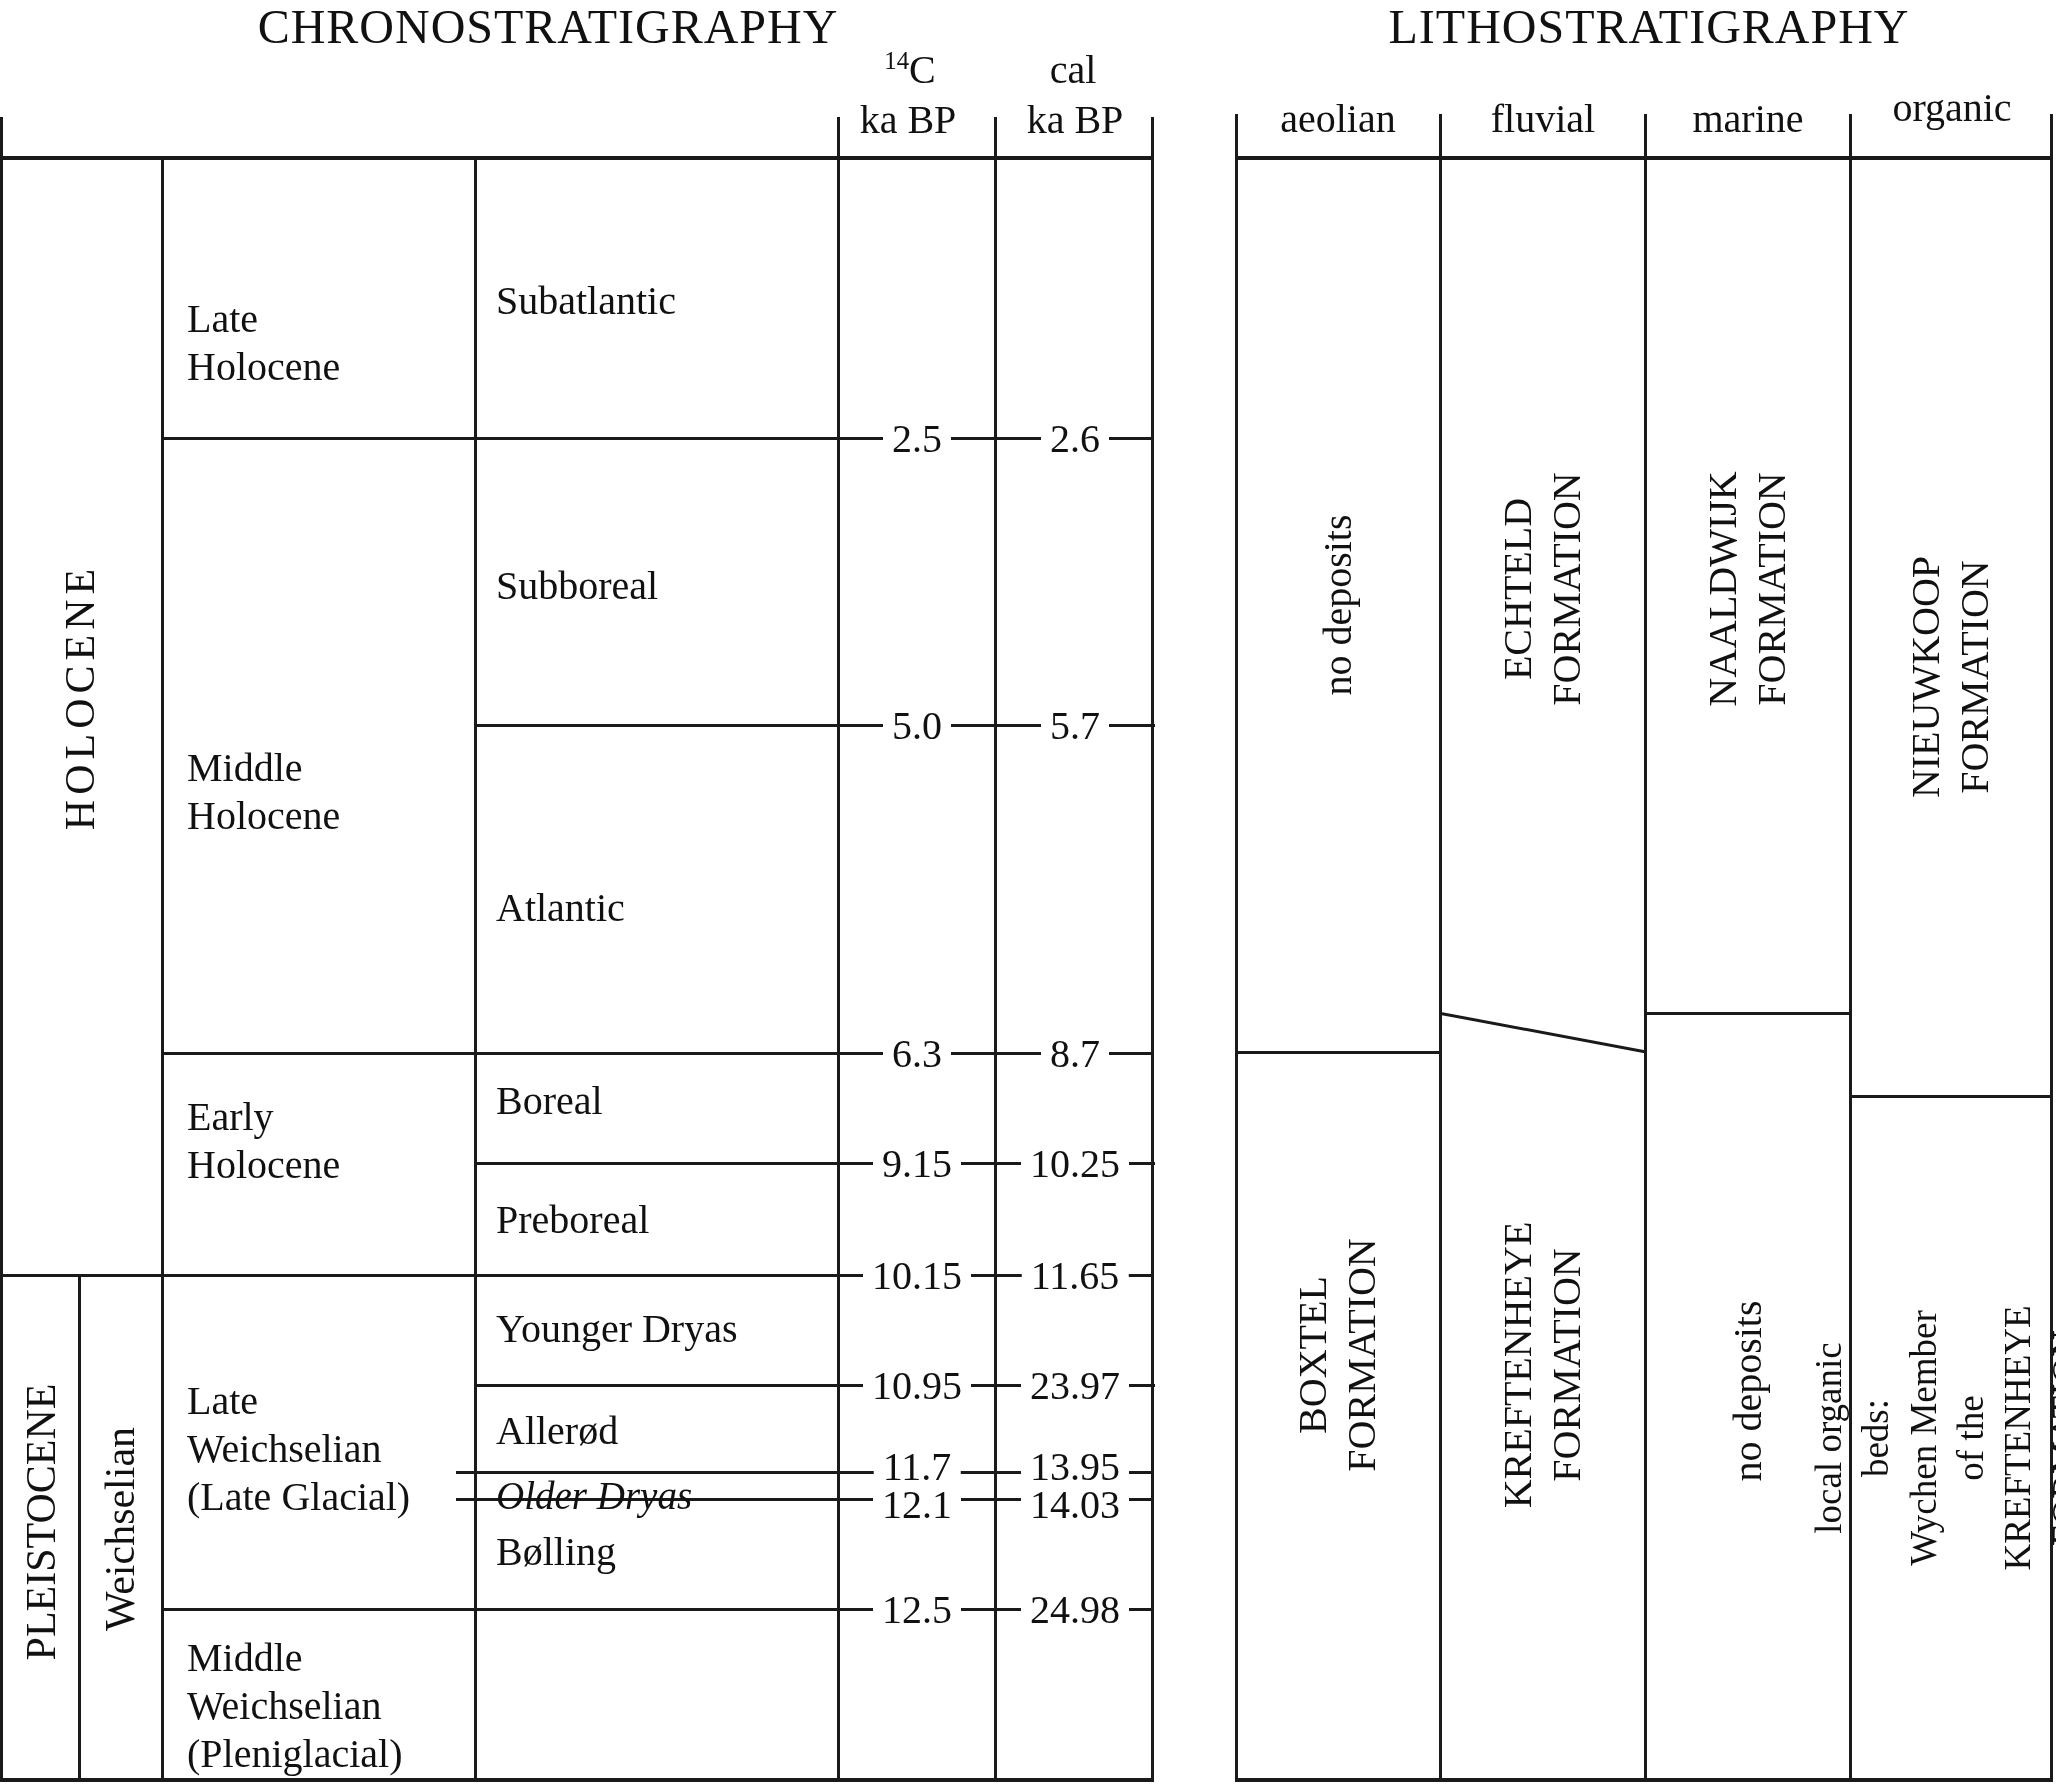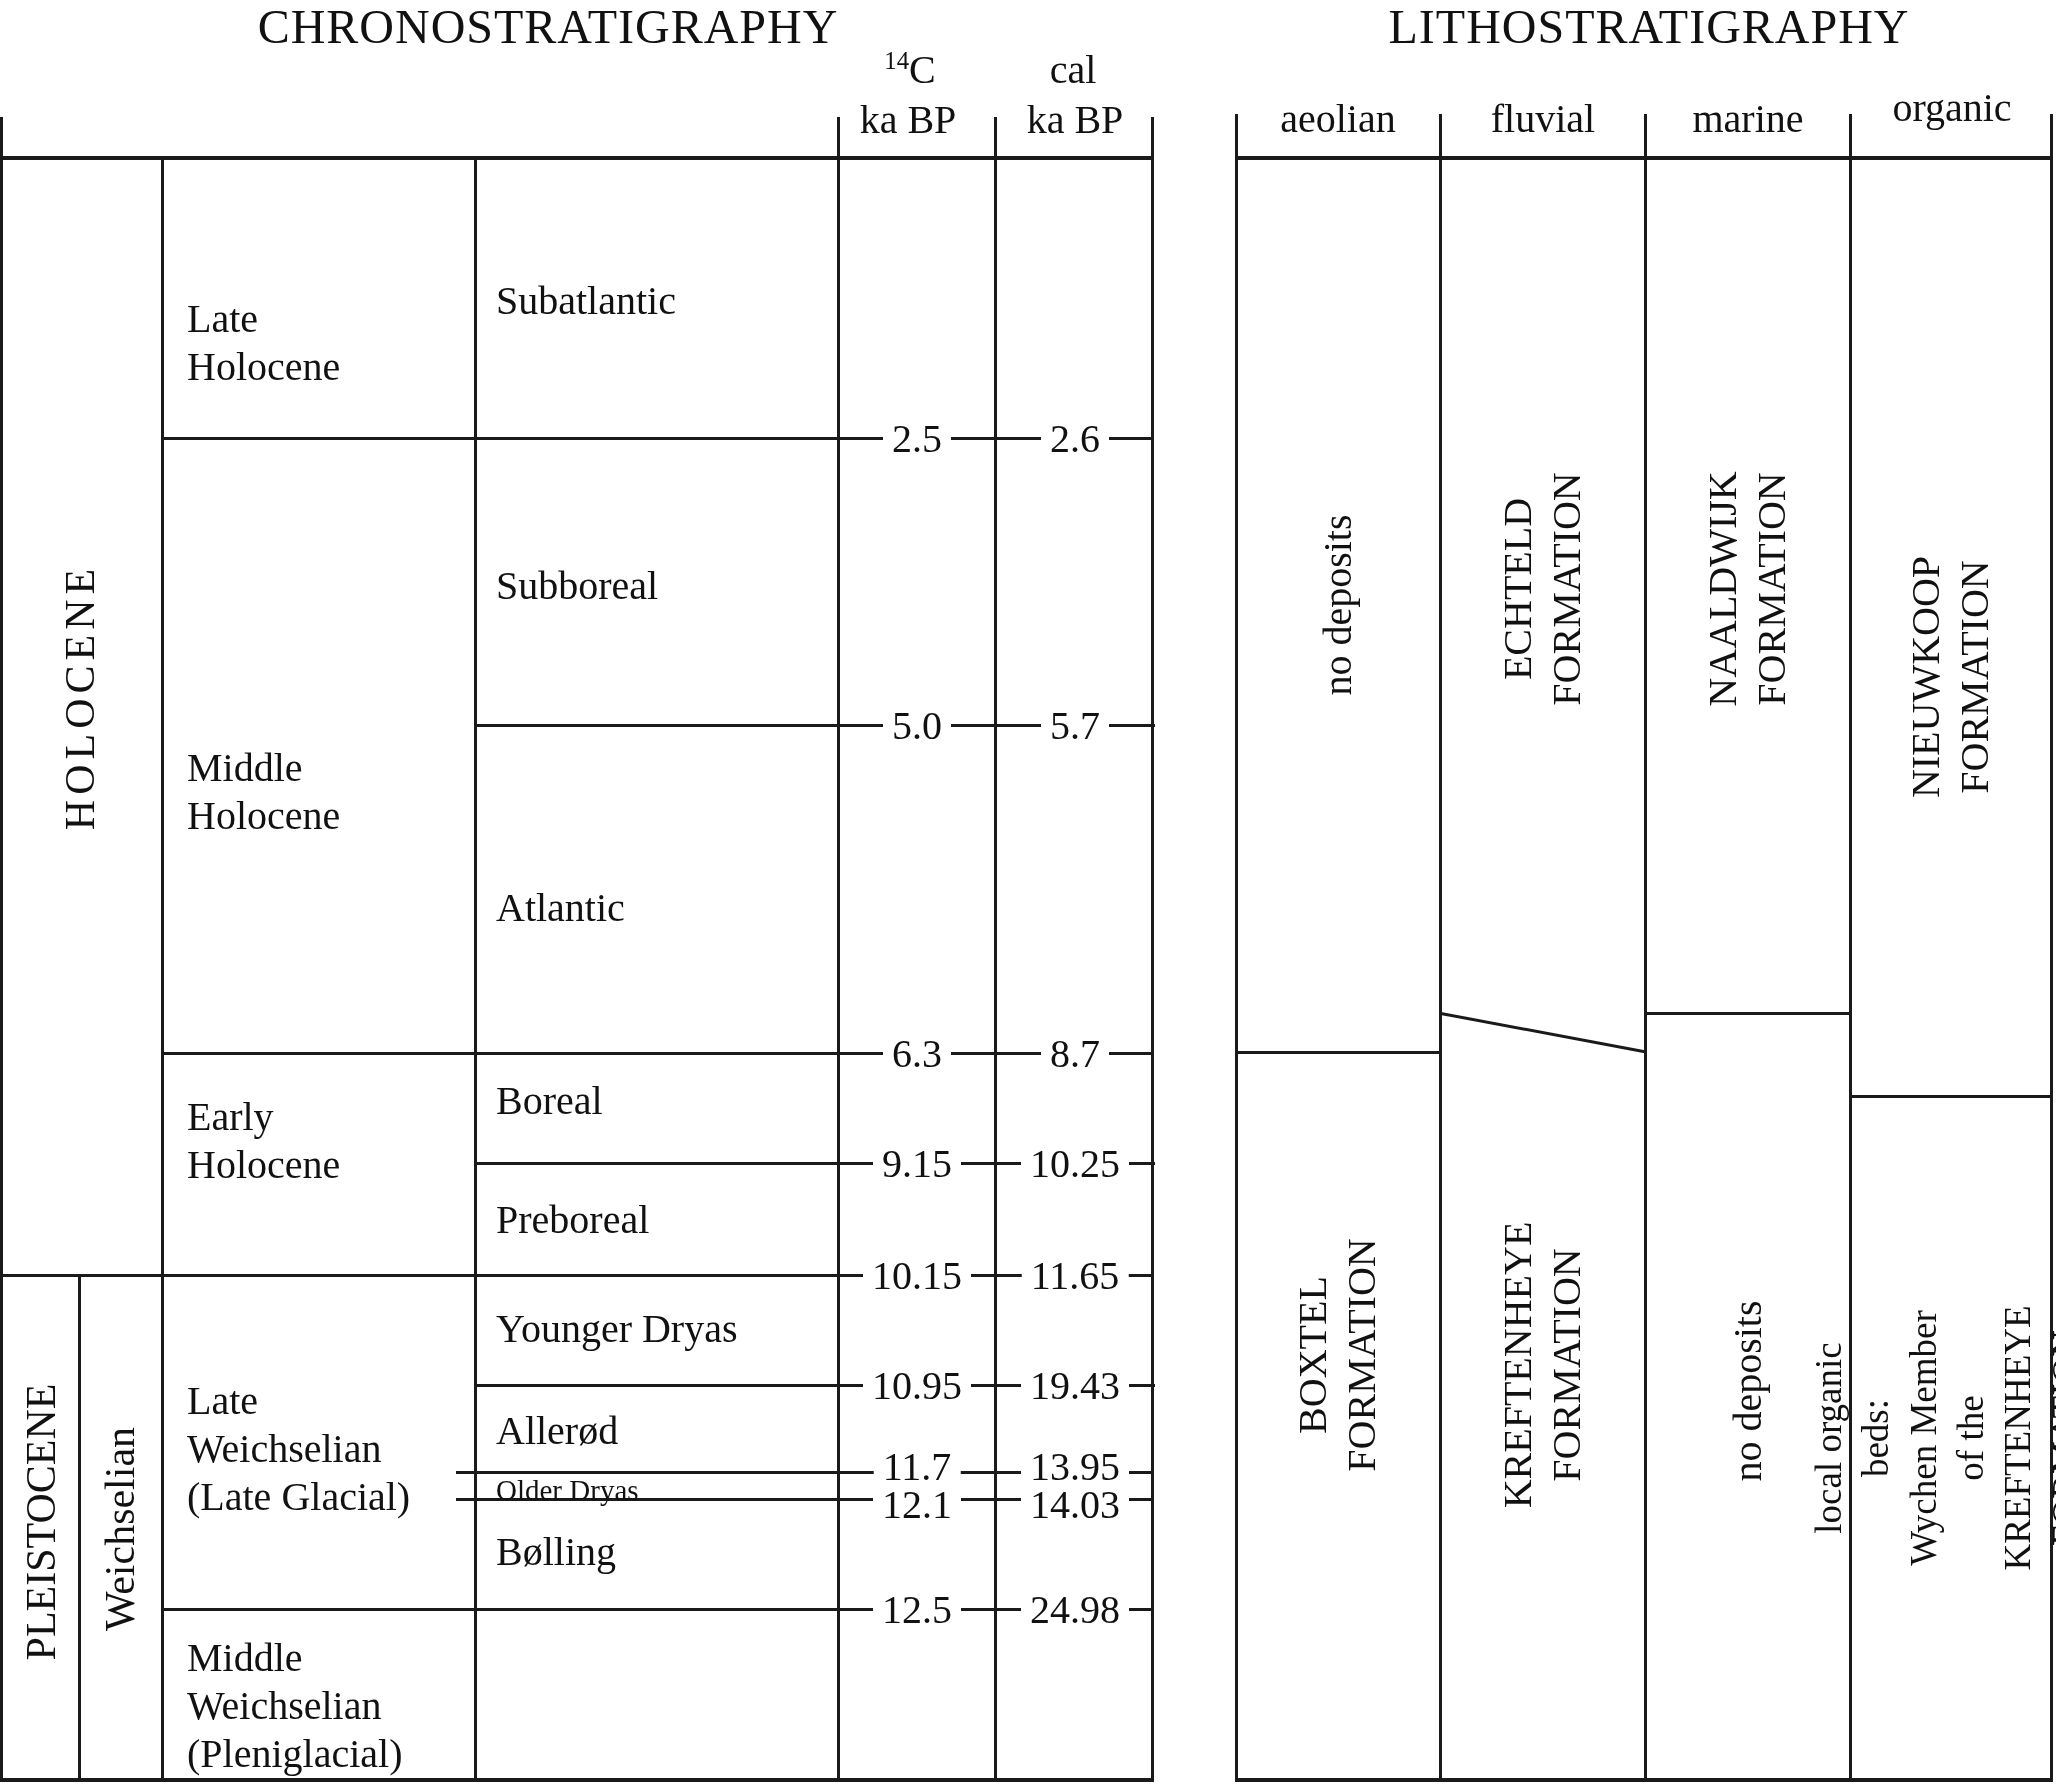--- a/index.html
+++ b/index.html
@@ -35,21 +35,21 @@
   .era{font-size:42px;}
   .num{
     position:absolute;
     transform:translate(-50%,-50%);
     background:#fff;
     padding:0 9px;
     font-size:40px;
     line-height:1.1;
     white-space:nowrap;
   }
-  .small{font-size:29px;}
+  .small{font-size:39px;font-style:italic;}
   .forma{font-size:40px;line-height:1.22;}
   .organicSmall{font-size:37px;line-height:1.28;}
   .sup{font-size:0.62em;position:relative;top:-0.55em;}
 </style>
 </head>
 <body>
 
 <div id="figure">
 
   <div class="t title" style="left:548px;top:27px">CHRONOSTRATIGRAPHY</div>
@@ -129,21 +129,21 @@
   <div class="num" style="left:1075px;top:439px">2.6</div>
   <div class="num" style="left:917px;top:726px">5.0</div>
   <div class="num" style="left:1075px;top:726px">5.7</div>
   <div class="num" style="left:917px;top:1054px">6.3</div>
   <div class="num" style="left:1075px;top:1054px">8.7</div>
   <div class="num" style="left:917px;top:1164px">9.15</div>
   <div class="num" style="left:1075px;top:1164px">10.25</div>
   <div class="num" style="left:917px;top:1276px">10.15</div>
   <div class="num" style="left:1075px;top:1276px">11.65</div>
   <div class="num" style="left:917px;top:1386px">10.95</div>
-  <div class="num" style="left:1075px;top:1386px">19.43</div>
+  <div class="num" style="left:1075px;top:1386px">23.97</div>
   <div class="num" style="left:917px;top:1467px">11.7</div>
   <div class="num" style="left:1075px;top:1467px">13.95</div>
   <div class="num" style="left:917px;top:1505px">12.1</div>
   <div class="num" style="left:1075px;top:1505px">14.03</div>
   <div class="num" style="left:917px;top:1610px">12.5</div>
   <div class="num" style="left:1075px;top:1610px">24.98</div>
 
   <div class="t forma rot" style="left:1338px;top:605px">no deposits</div>
   <div class="t forma rot" style="left:1543px;top:589px">ECHTELD
 FORMATION</div>

